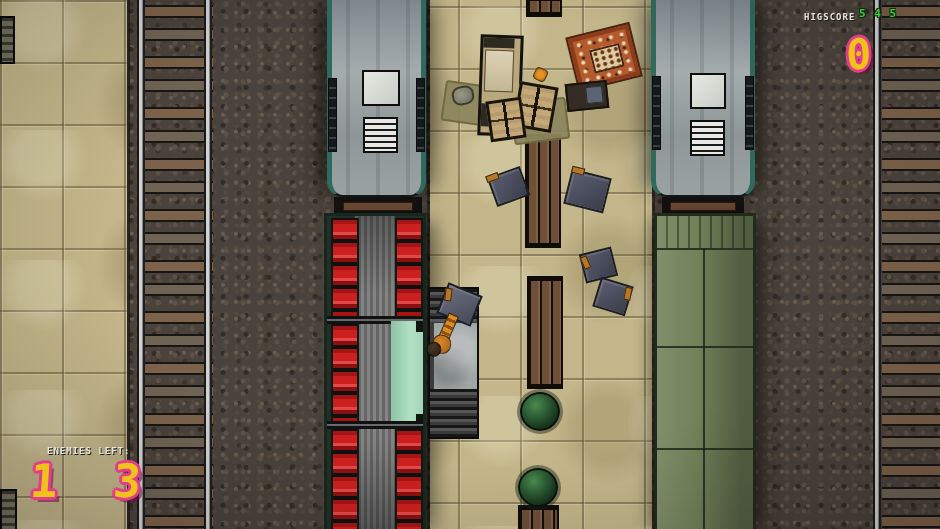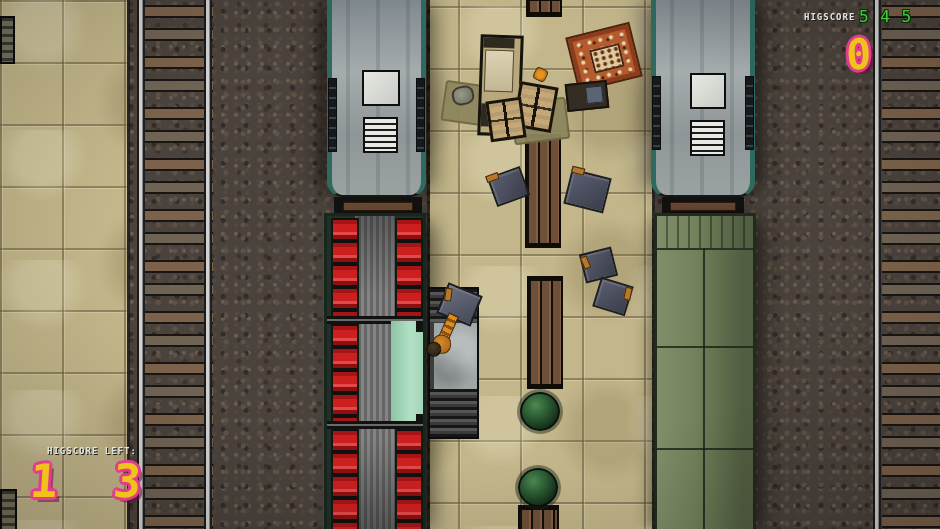--- a/index.html
+++ b/index.html
@@ -79,21 +79,21 @@
     background-image:radial-gradient(circle,#e8d8b0 1.5px,transparent 2.5px),
       radial-gradient(circle,#3a1c0c 1px,transparent 2px);
     background-size:11px 9px,14px 12px;}
   .rug-center{left:25%;top:28%;width:50%;height:44%;background:#ddcca0;border:2px solid #4a2410;
     background-image:radial-gradient(circle,#6a3014 1.5px,transparent 2.5px);background-size:7px 6px;}
   .fixture{background:#76725f;border:2px solid #0c0c0a;
     background-image:repeating-linear-gradient(180deg,rgba(0,0,0,.5) 0 3px,transparent 3px 8px);}
   
   .hud-label{color:#e4e4dc;font-size:9px;font-weight:bold;letter-spacing:1px;
     text-shadow:1px 1px 0 #1a1a1a;margin-left:16px;}
-  .hud-green{color:#44c83c;font-size:16px;font-weight:normal;letter-spacing:1px;
+  .hud-green{color:#44c83c;font-size:11px;font-weight:bold;letter-spacing:1px;
     text-shadow:1px 1px 0 #0a2a0a,-1px -1px 0 #0a2a0a,1px -1px 0 #0a2a0a,-1px 1px 0 #0a2a0a;padding-left:8px;}
   .big-num{color:#f2c21c;font-weight:bold;line-height:1;
     text-shadow:3px 0 0 #e23c8c,-3px 0 0 #e23c8c,0 3px 0 #e23c8c,0 -3px 0 #e23c8c,
       2px 2px 0 #e23c8c,-2px 2px 0 #e23c8c,2px -2px 0 #e23c8c,-2px -2px 0 #e23c8c,
       5px 5px 0 rgba(110,10,60,.55);}
   .vignette{left:0;top:0;right:0;bottom:0;pointer-events:none;
     background:radial-gradient(ellipse at 50% 45%,transparent 55%,rgba(0,0,0,.20) 100%);}
 </style>
 </head>
 <body>
@@ -213,16 +213,16 @@
     <div class="abs" style="left:11px;top:0;width:9px;height:28px;background:repeating-linear-gradient(180deg,#e08a20 0 4px,#8a5410 4px 7px);border:1px solid #3a2a10;transform:rotate(16deg);"></div>
     <div class="abs" style="left:3px;top:22px;width:17px;height:17px;background:radial-gradient(circle at 40% 40%,#d98a28,#a35f16);border:1px solid #4a300c;border-radius:45%;"></div>
     <div class="abs" style="left:-2px;top:30px;width:13px;height:13px;background:radial-gradient(circle at 40% 35%,#4a3a26,#241c10);border:1px solid #120d06;border-radius:50%;"></div>
   </div>
 
   <div class="abs vignette"></div>
 
   <div class="abs hud-label" style="left:788px;top:12px;">HIGSCORE</div>
   <div class="abs hud-green" style="left:851px;top:7px;">5 4 5</div>
   <div class="abs big-num" style="left:846px;top:34px;font-size:42px;transform:rotate(-9deg) skewX(-6deg);">0</div>
-  <div class="abs hud-label" style="left:31px;top:446px;">HIGSCORE LEFT:</div>
+  <div class="abs hud-label" style="left:31px;top:446px;">ENEMIES LEFT:</div>
   <div class="abs big-num" style="left:30px;top:458px;font-size:46px;letter-spacing:14px;transform:skewX(-4deg);">1 3</div>
 
 </div>
 
 </body></html>

